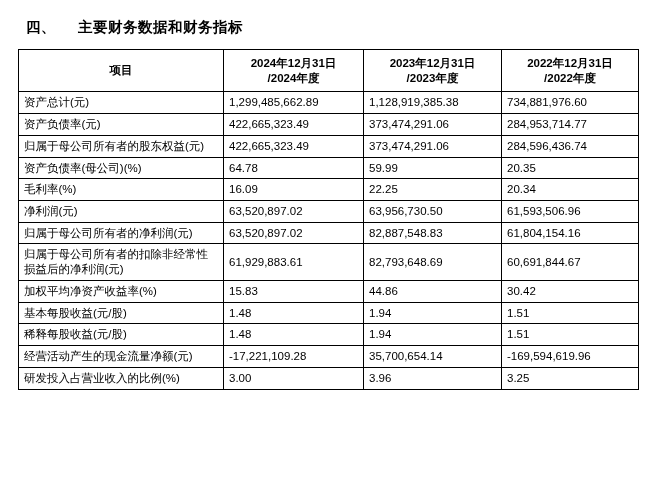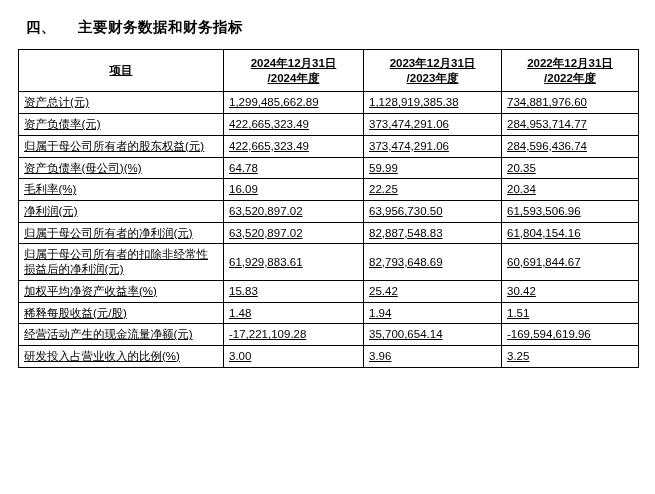--- a/index.html
+++ b/index.html
@@ -31,21 +31,20 @@
   }
   .section-heading .num {
     margin-right: 22px;
   }
   table.fin {
     border-collapse: collapse;
     width: 620px;
     margin: 0 auto;
     table-layout: fixed;
     font-size: 11.5px;
-    text-decoration: underline;
   }
   table.fin th, table.fin td {
     border: 1px solid #000000;
     padding: 3px 5px;
     vertical-align: middle;
     line-height: 1.28;
   }
   table.fin th {
     text-align: center;
     font-weight: bold;
@@ -144,22 +143,28 @@
       </tr>
       <tr>
         <td class="item">归属于母公司所有者的扣除非经常性损益后的净利润(元)</td>
         <td class="val">61,929,883.61</td>
         <td class="val">82,793,648.69</td>
         <td class="val">60,691,844.67</td>
       </tr>
       <tr>
         <td class="item">加权平均净资产收益率(%)</td>
         <td class="val">15.83</td>
-        <td class="val">25.42</td>
+        <td class="val">44.86</td>
         <td class="val">30.42</td>
+      </tr>
+      <tr>
+        <td class="item">基本每股收益(元/股)</td>
+        <td class="val">1.48</td>
+        <td class="val">1.94</td>
+        <td class="val">1.51</td>
       </tr>
       <tr>
         <td class="item">稀释每股收益(元/股)</td>
         <td class="val">1.48</td>
         <td class="val">1.94</td>
         <td class="val">1.51</td>
       </tr>
       <tr>
         <td class="item">经营活动产生的现金流量净额(元)</td>
         <td class="val">-17,221,109.28</td>

